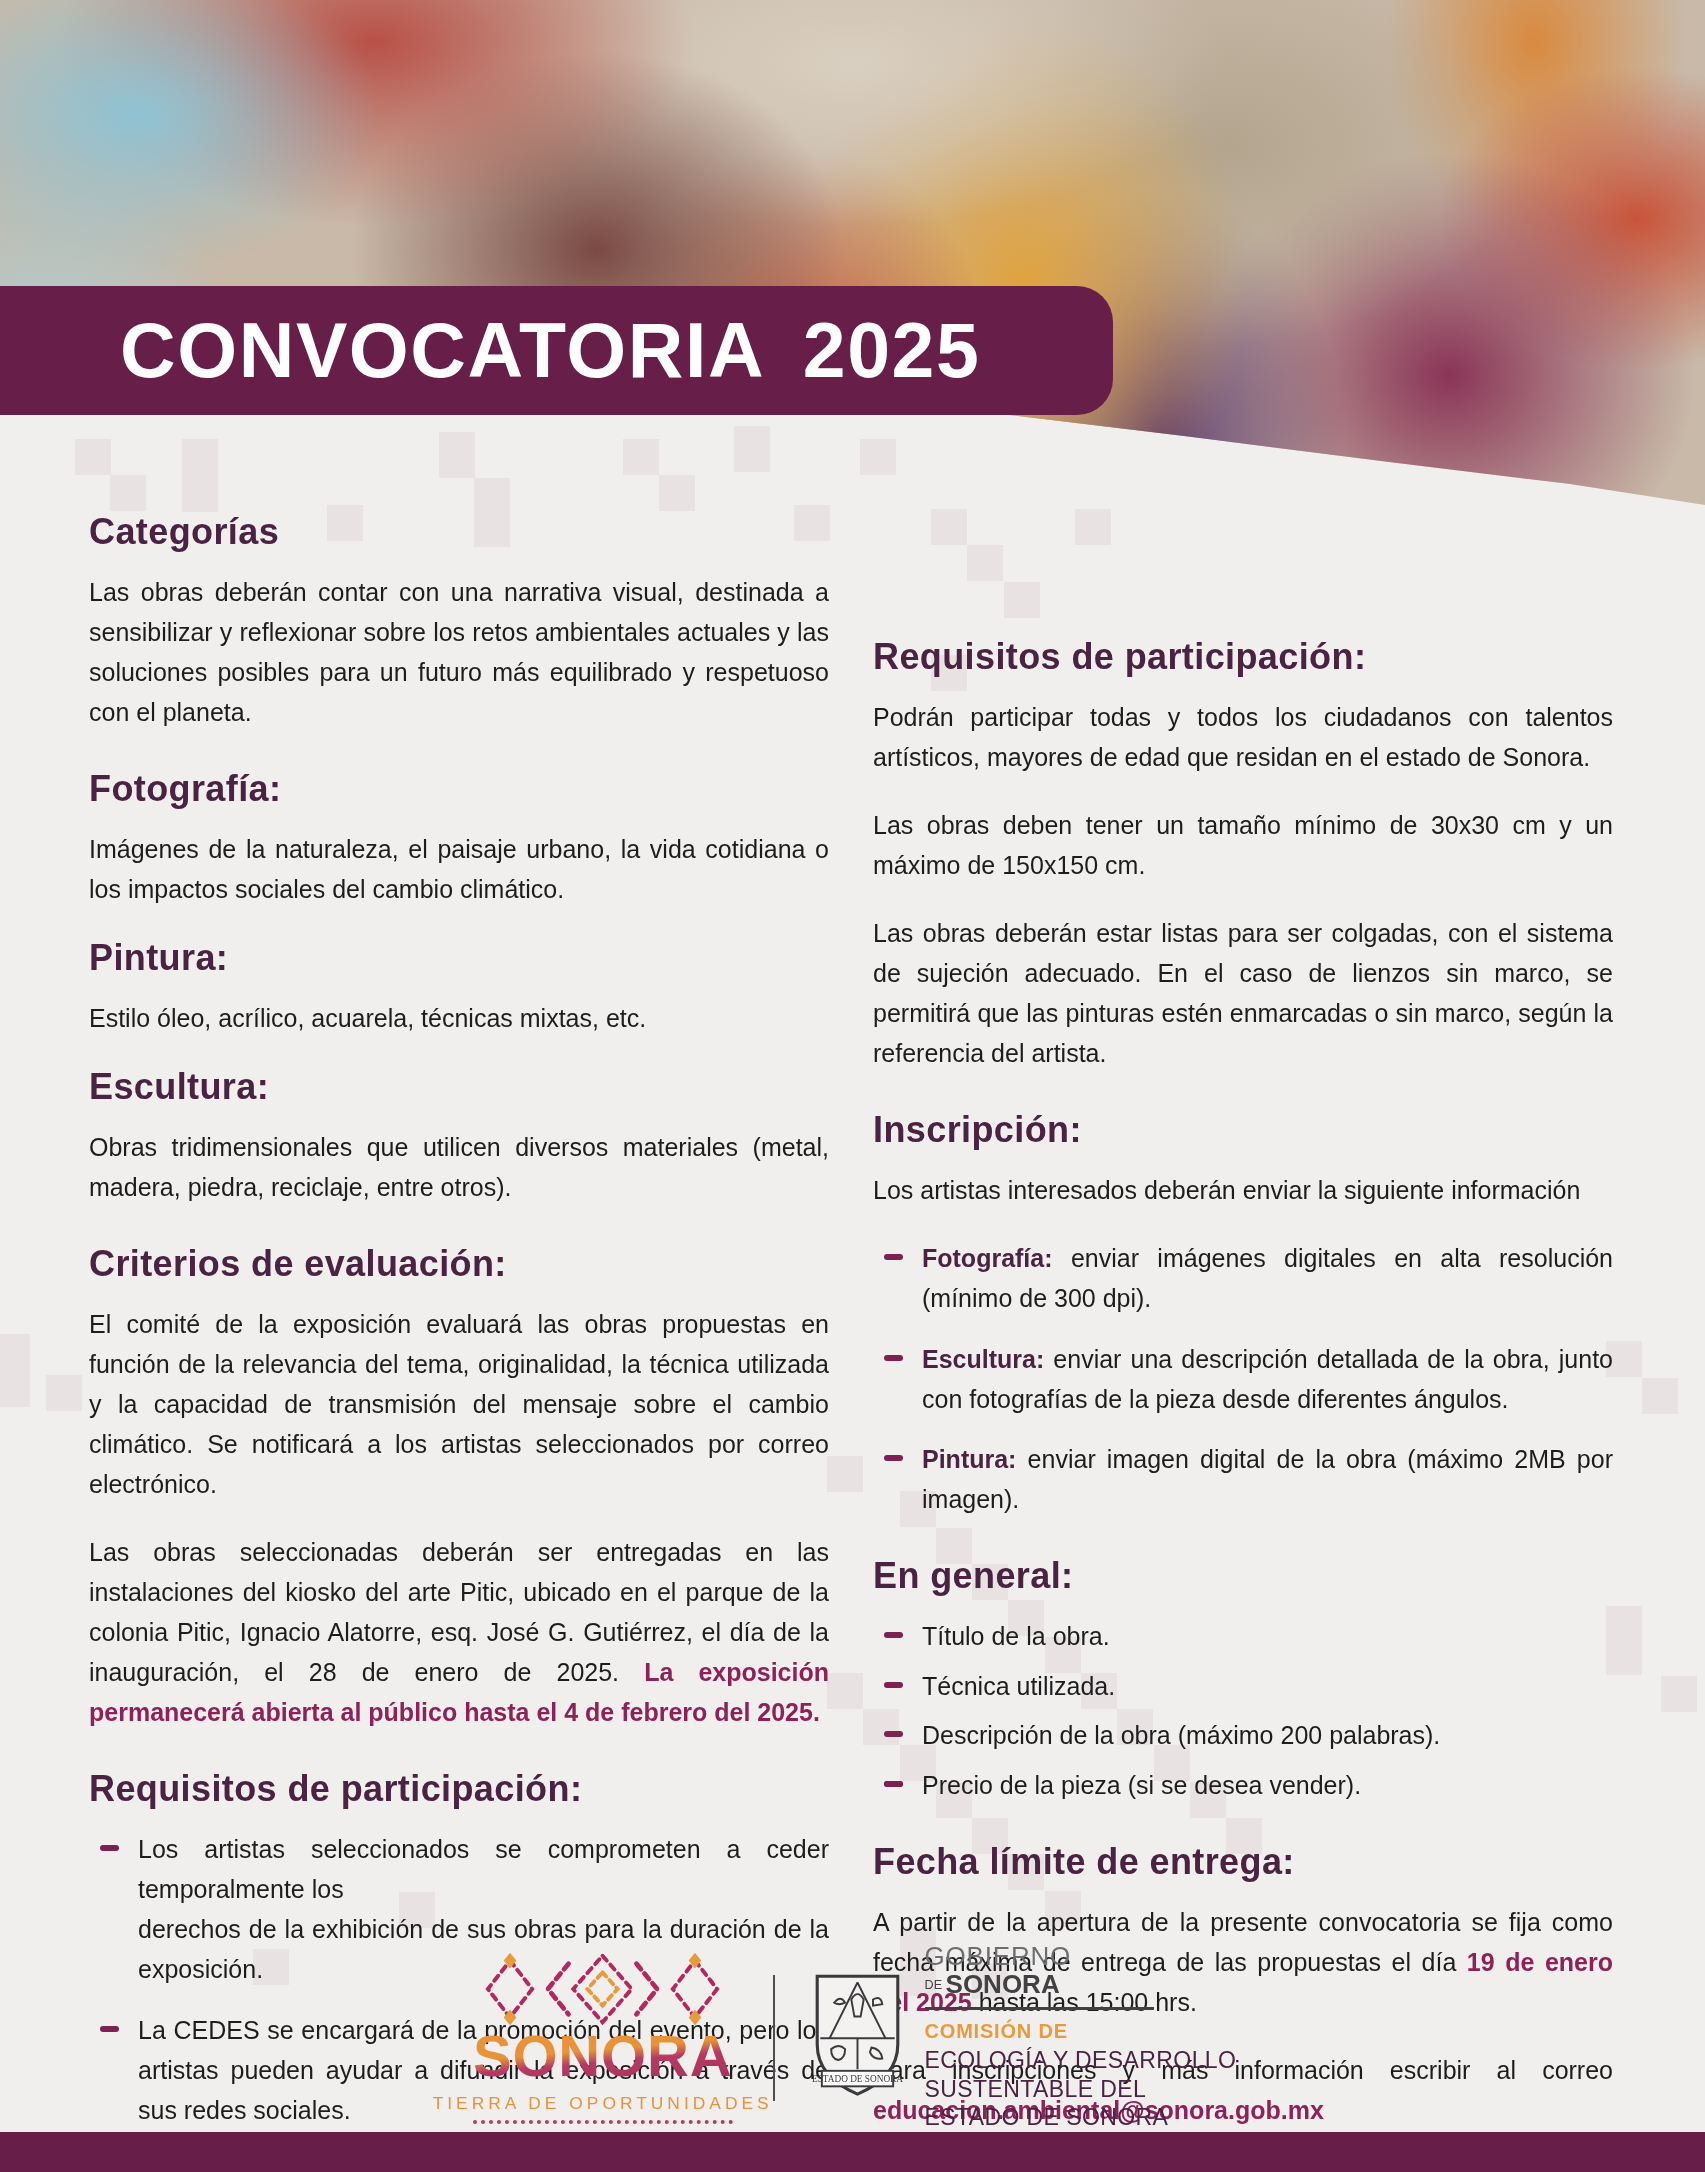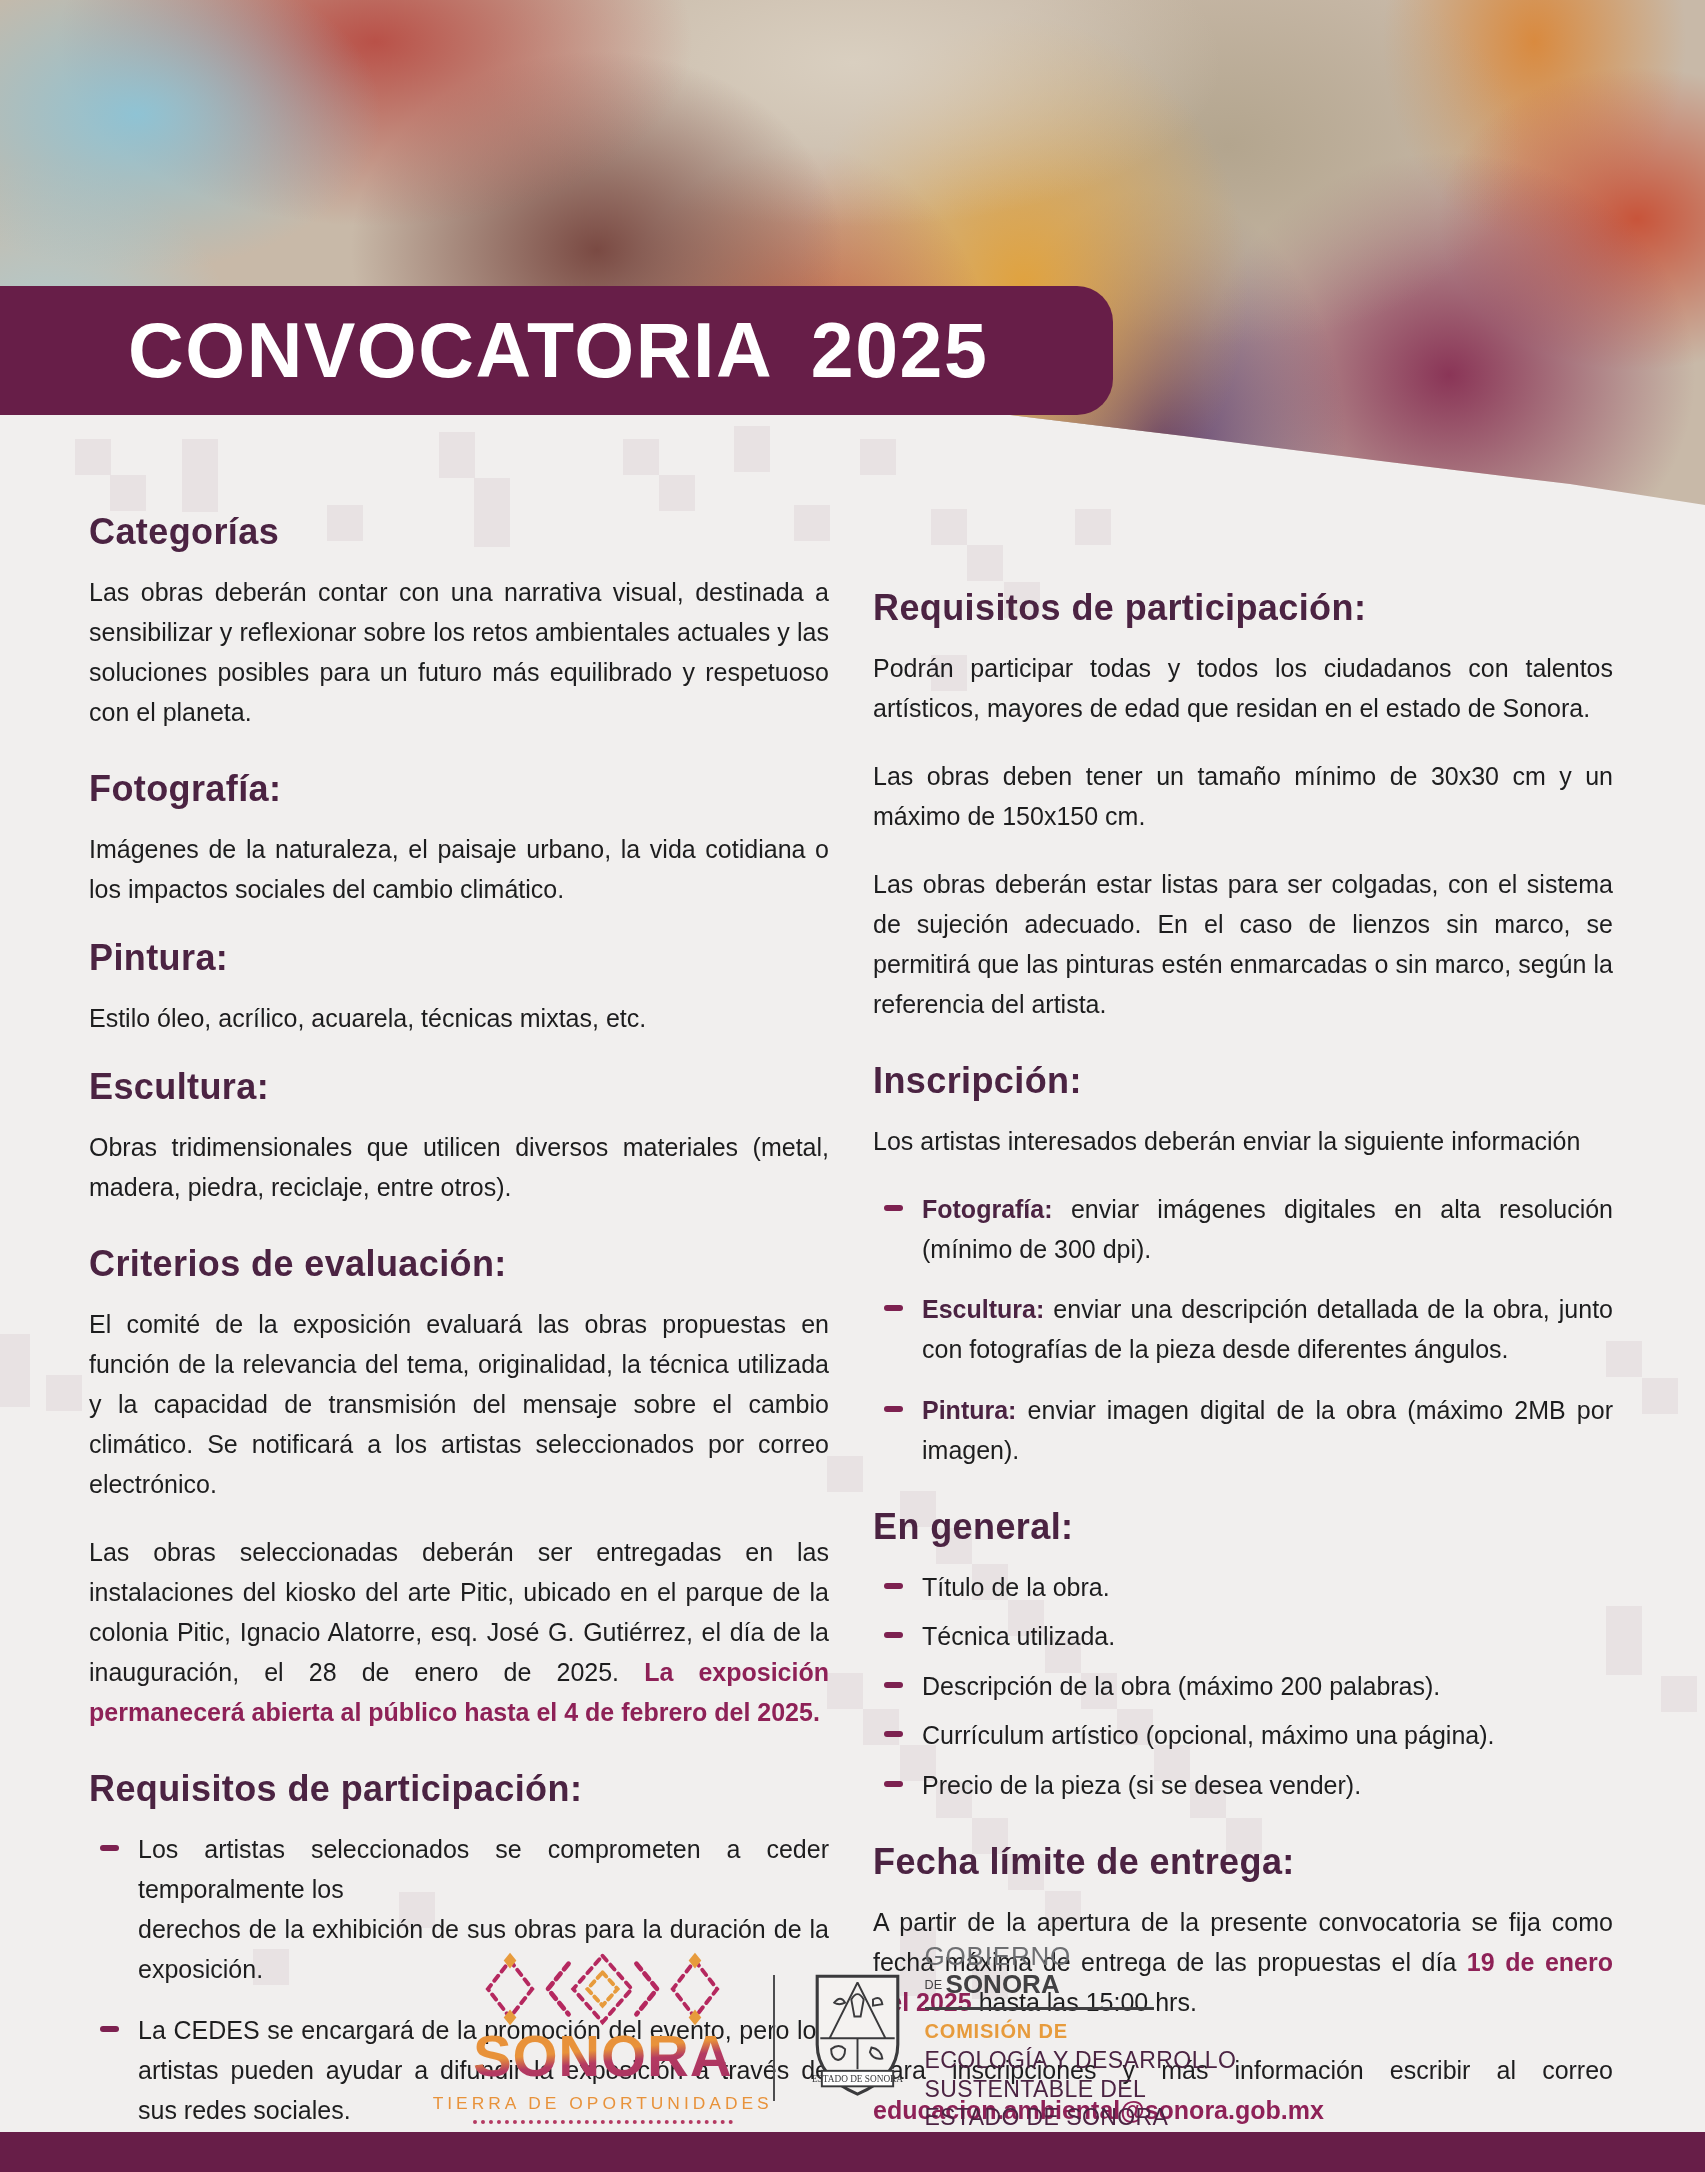--- a/index.html
+++ b/index.html
@@ -31,21 +31,21 @@
       radial-gradient(ellipse 331px 253px at 96% 42%, #c8543a 0%, rgba(200,84,58,0) 60%),
       radial-gradient(ellipse 253px 331px at 90% 8%, #d98a3f 0%, rgba(217,138,63,0) 60%);
     clip-path: polygon(0 0,1705px 0,1705px 505px,1570px 484px,1389px 462px,1184px 436px,986px 412px,789px 388px,600px 363px,379px 330px,174px 305px,0 286px);
   }
   .banner{
     position:absolute;left:0;top:286px;width:1113px;height:129px;
     background:#671e48;border-radius:0 36px 36px 0;
     display:flex;align-items:center;
   }
   .banner h1{
-    margin:8px;padding-left:120px;
+    margin:0;padding-left:120px;
     font-size:77px;font-weight:bold;color:#ffffff;
     letter-spacing:1.6px;word-spacing:17.4px;white-space:nowrap;
   }
   
   .content{
     position:absolute;top:511px;left:89px;width:1547px;
     display:flex;column-gap:44px;align-items:flex-end;
   }
   .col{width:740px;flex:none;}
   .sec-h{
@@ -190,21 +190,21 @@
       <li><span class="dash"></span><span class="lead">Fotografía:</span><span> enviar imágenes digitales en alta resolución (mínimo de 300 dpi).</span></li>
       <li><span class="dash"></span><span class="lead">Escultura:</span><span> enviar una descripción detallada de la obra, junto con fotografías de la pieza desde diferentes ángulos.</span></li>
       <li><span class="dash"></span><span class="lead">Pintura:</span><span> enviar imagen digital de la obra (máximo 2MB por imagen).</span></li>
     </ul>
 
     <div class="sec-h">En general:</div>
     <ul class="dashlist tight">
       <li><span class="dash"></span><span>Título de la obra.</span></li>
       <li><span class="dash"></span><span>Técnica utilizada.</span></li>
       <li><span class="dash"></span><span>Descripción de la obra (máximo 200 palabras).</span></li>
-      <li><span class="dash"></span><span>Currículum artístico (opcional, máximo una página).</span></li>
+      <li><span class="dash"></span></li>
       <li><span class="dash"></span><span>Precio de la pieza (si se desea vender).</span></li>
     </ul>
 
     <div class="sec-h">Fecha límite de entrega:</div>
     <p><span>A partir de la apertura de la presente convocatoria se fija como fecha máxima de entrega de las propuestas el día </span><span class="hl">19 de enero del 2025</span><span> hasta las 15:00 hrs.</span></p>
     <p class="gap-lg"><span>Para inscripciones y más información escribir al correo </span><a href="#" class="email-link">educacion.ambiental@sonora.gob.mx</a></p>
   </div>
 </div>
 
 <div class="footer">

